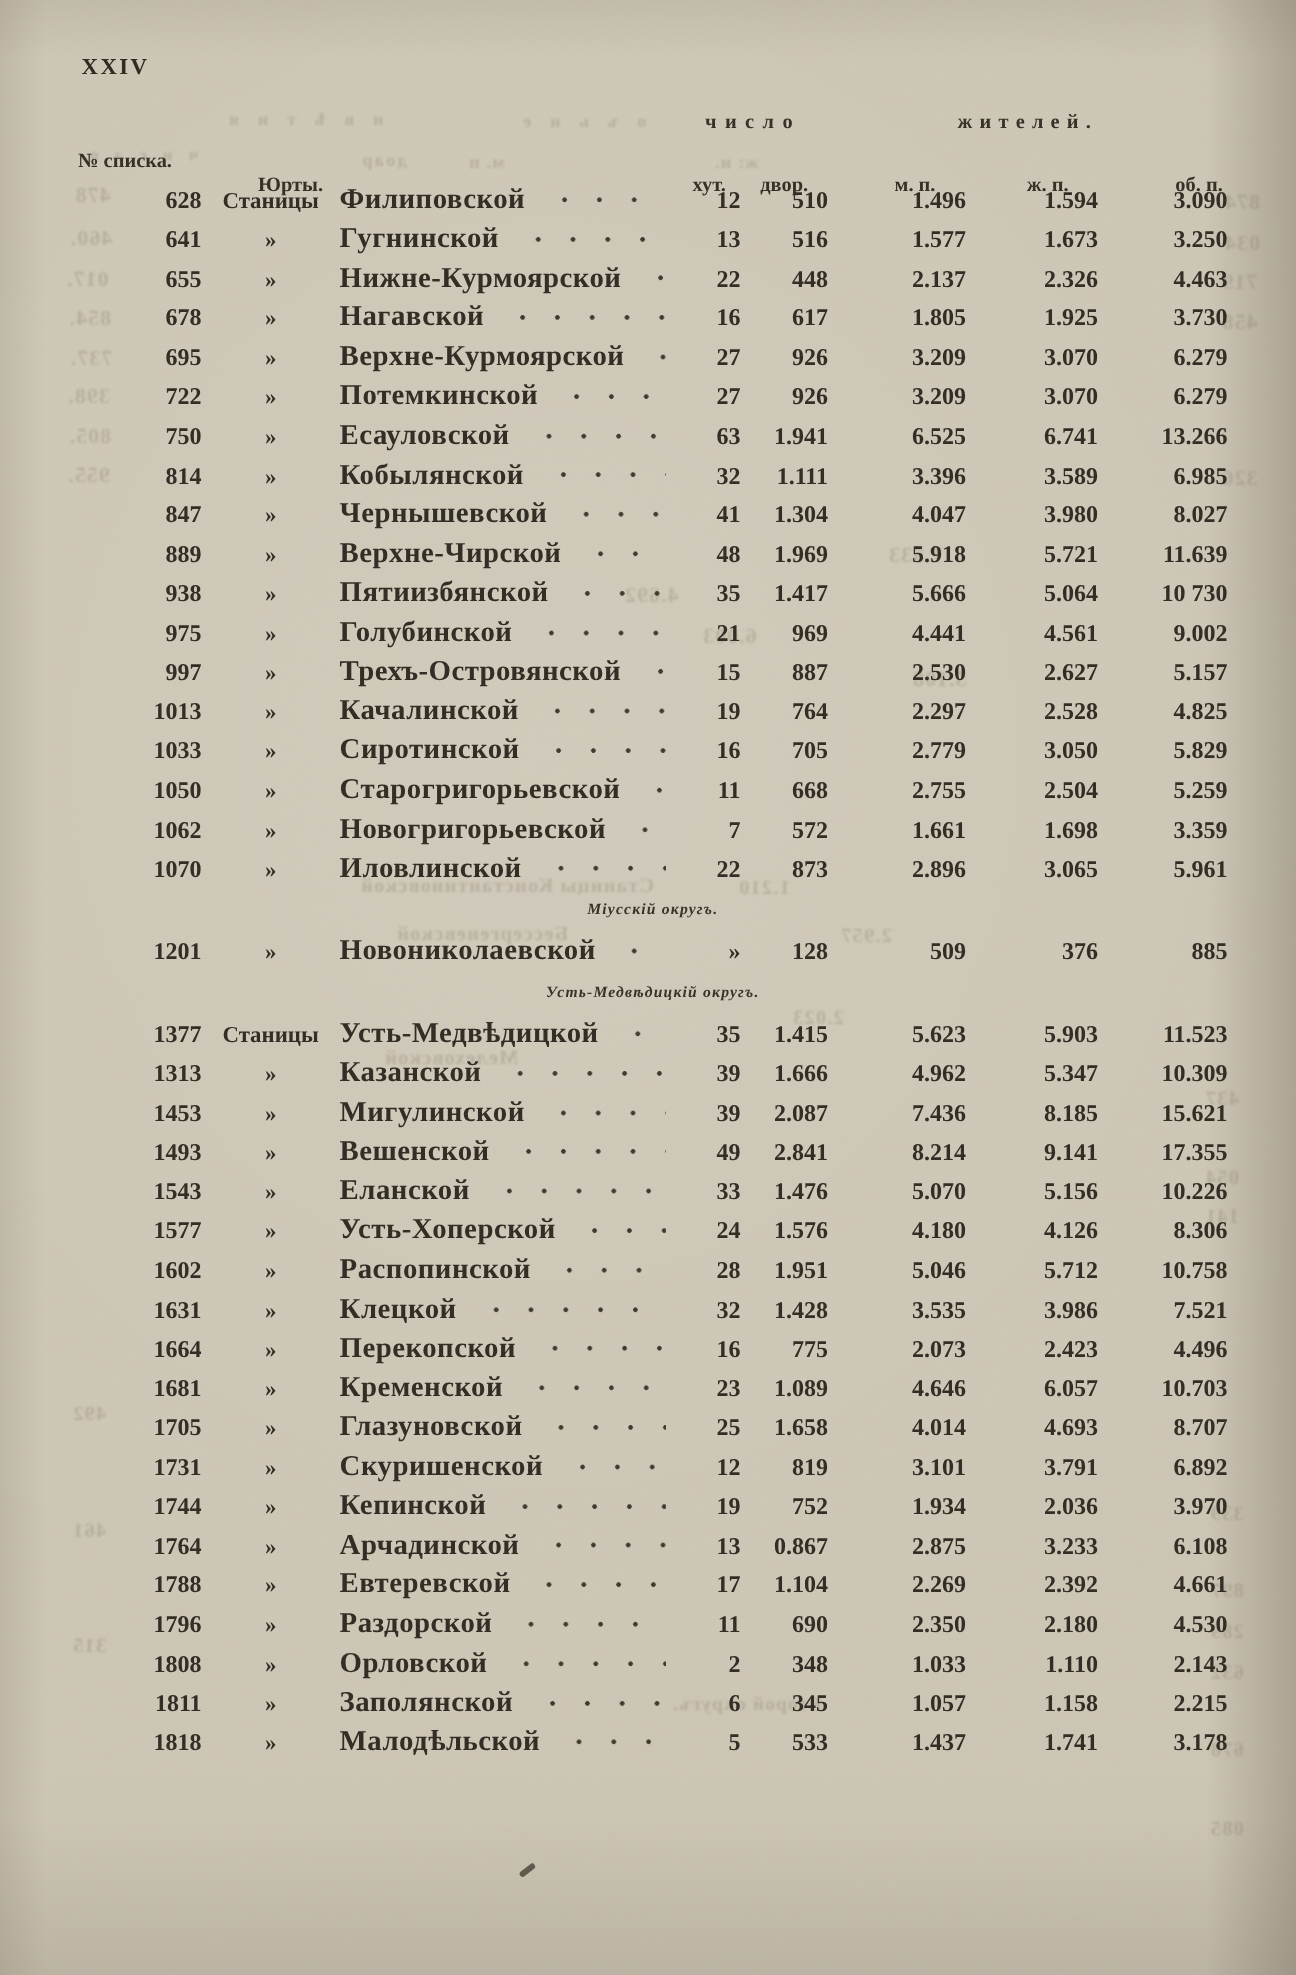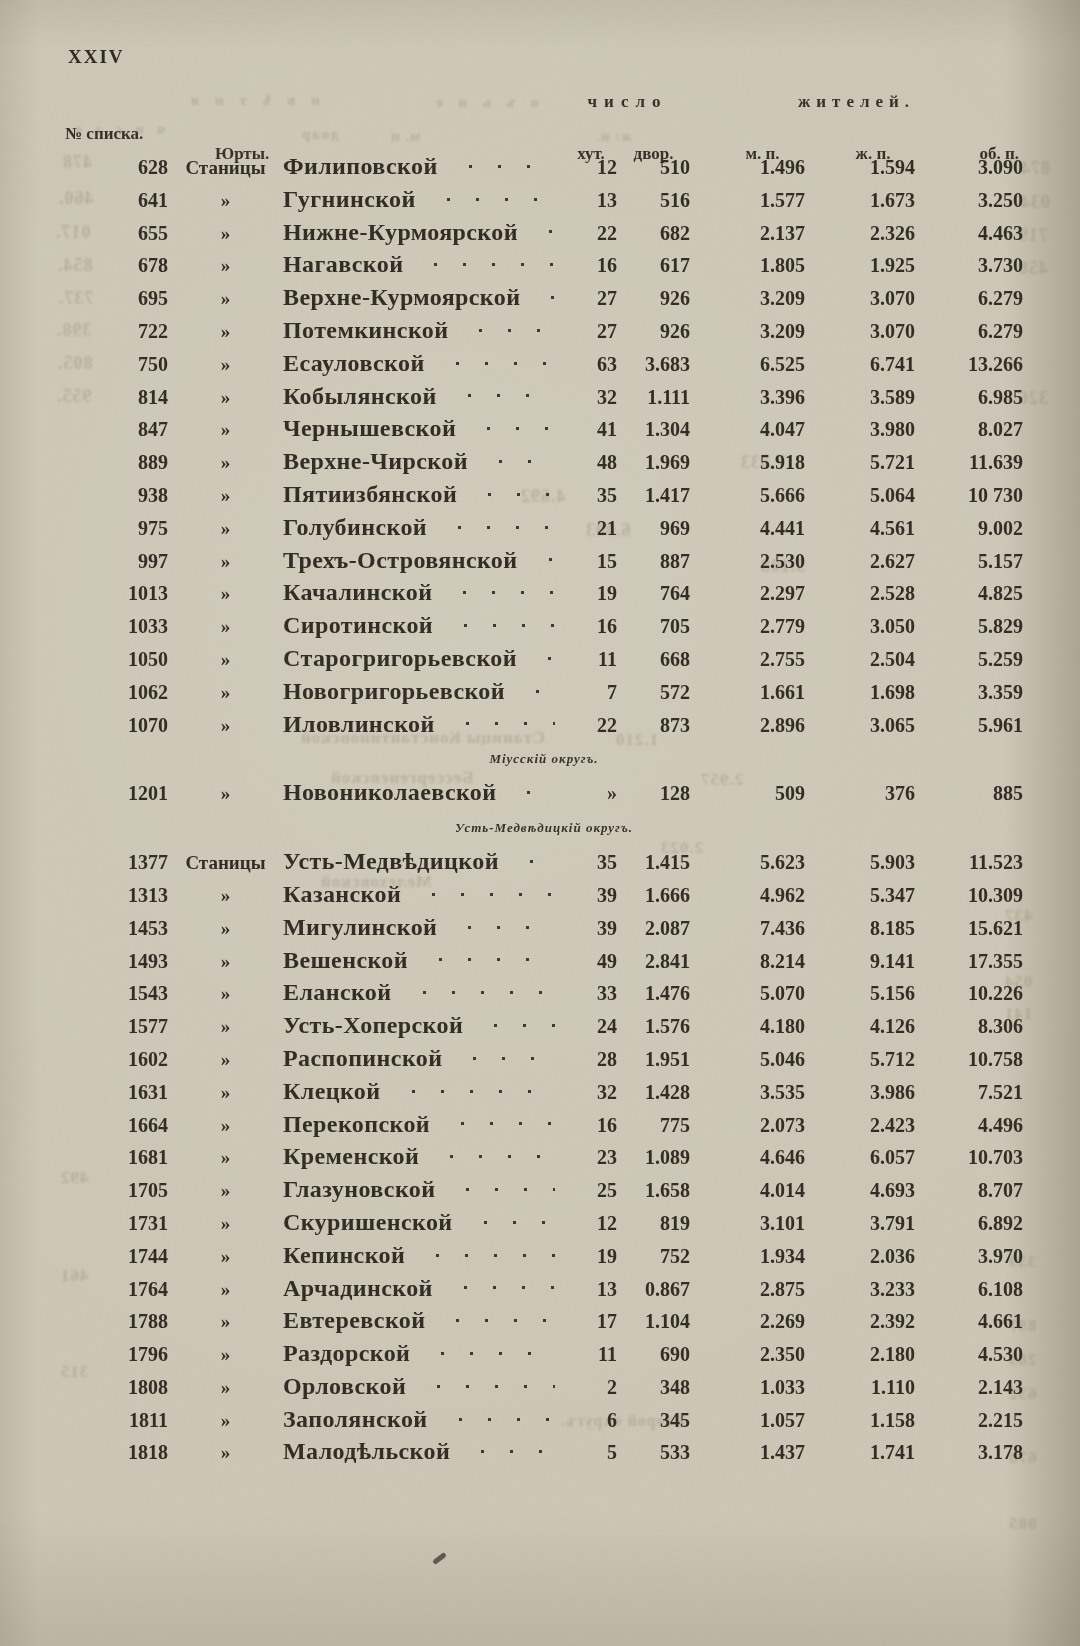--- a/index.html
+++ b/index.html
@@ -165,21 +165,21 @@
         <div class="c num">3.250</div>
       </div>
       <div class="row">
         <div class="c no">655</div>
         <div class="c pfx">»</div>
         <div class="c namewrap">
           <span class="nm">Нижне-Курмоярской</span>
           <span class="leader"></span>
         </div>
         <div class="c num">22</div>
-        <div class="c num">682</div>
+        <div class="c num">448</div>
         <div class="c num">2.137</div>
         <div class="c num">2.326</div>
         <div class="c num">4.463</div>
       </div>
       <div class="row">
         <div class="c no">678</div>
         <div class="c pfx">»</div>
         <div class="c namewrap">
           <span class="nm">Нагавской</span>
           <span class="leader"></span>
@@ -217,21 +217,21 @@
         <div class="c num">6.279</div>
       </div>
       <div class="row">
         <div class="c no">750</div>
         <div class="c pfx">»</div>
         <div class="c namewrap">
           <span class="nm">Есауловской</span>
           <span class="leader"></span>
         </div>
         <div class="c num">63</div>
-        <div class="c num">3.683</div>
+        <div class="c num">1.941</div>
         <div class="c num">6.525</div>
         <div class="c num">6.741</div>
         <div class="c num">13.266</div>
       </div>
       <div class="row">
         <div class="c no">814</div>
         <div class="c pfx">»</div>
         <div class="c namewrap">
           <span class="nm">Кобылянской</span>
           <span class="leader"></span>

